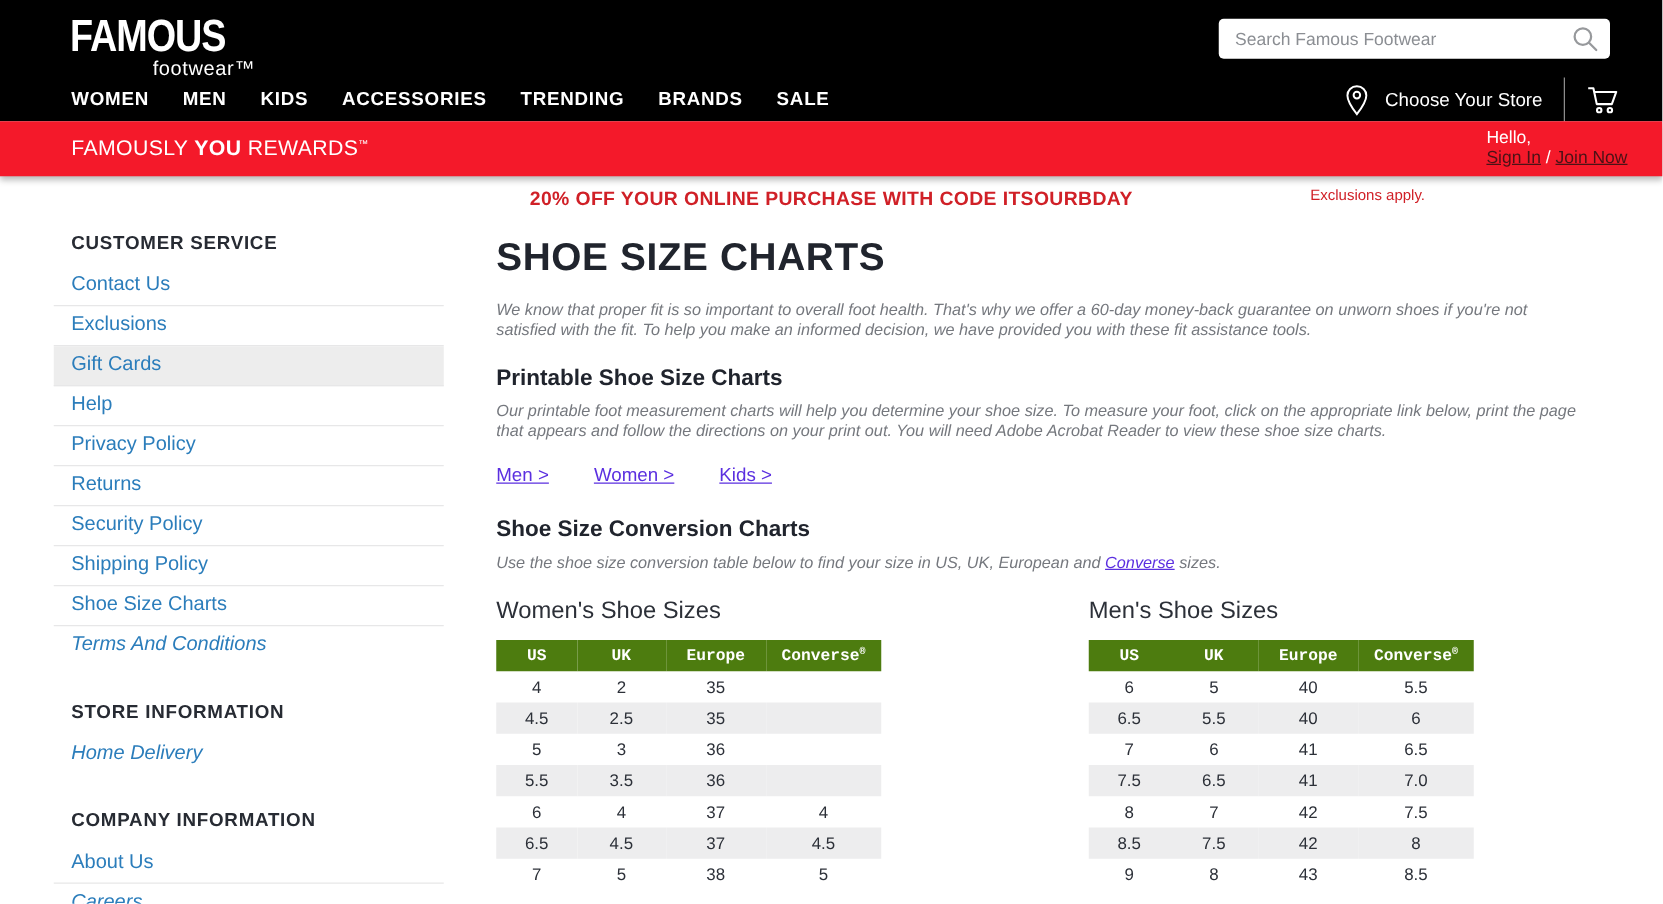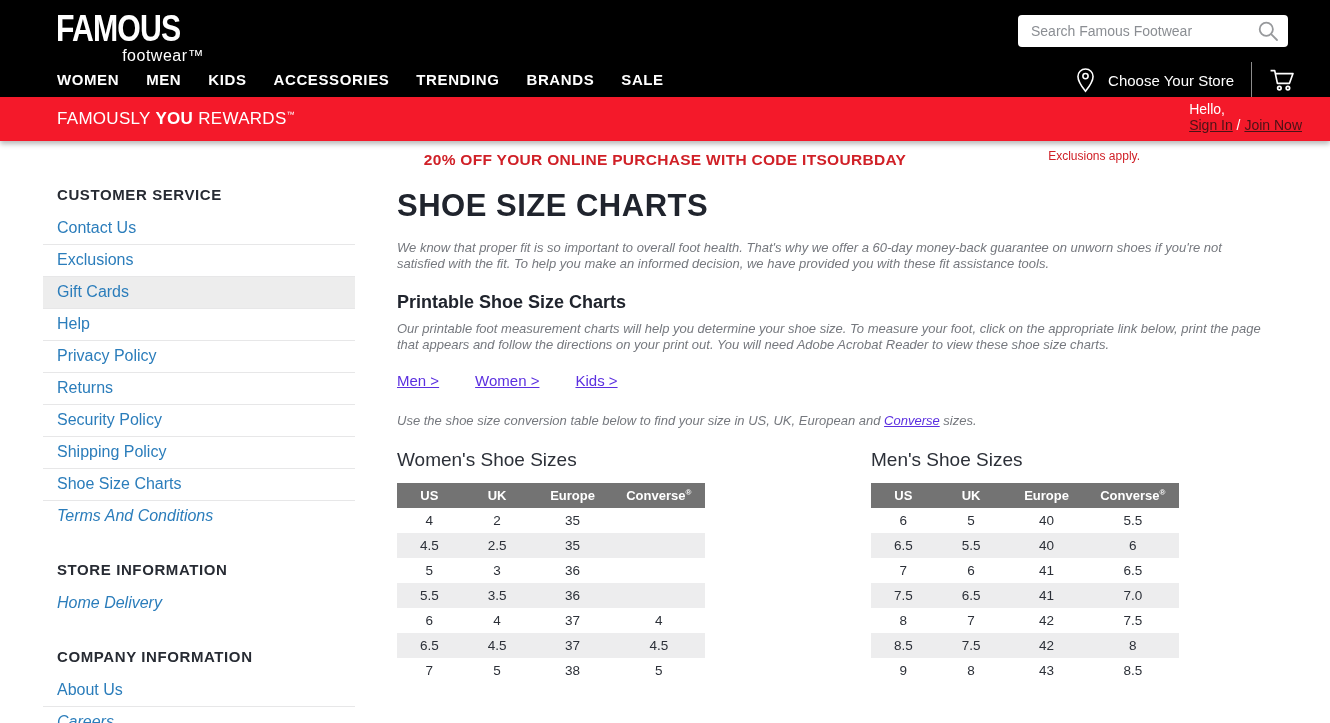--- a/index.html
+++ b/index.html
@@ -5,21 +5,21 @@
   * { margin:0; padding:0; box-sizing:border-box; }
   html,body { width:1330px; height:723px; overflow:hidden; background:#fff;
               font-family:"Liberation Sans", sans-serif; }
 
   
   .topbar { position:relative; height:97px; background:#000000; }
   .logo { position:absolute; left:56px; top:11px; color:#fff; cursor:pointer; line-height:1; }
   .logo-line1 { font-size:36px; font-weight:bold; letter-spacing:-1px;
                 transform:scaleX(.84); transform-origin:left; }
   .logo-line2 { font-size:16px; text-align:right; margin-top:1px; letter-spacing:.5px; }
-  .search-wrap { position:absolute; right:42px; top:15px; width:270px; height:32px; }
+  .search-wrap { position:absolute; right:42px; top:15px; width:313px; height:32px; }
   .search-wrap input { width:100%; height:100%; border:none; border-radius:4px;
                        padding:0 36px 0 13px; font-size:14px; color:#55585e; outline:none;
                        font-family:"Liberation Sans", sans-serif; }
   .search-wrap input::placeholder { color:#8b8e93; }
   .search-icon { position:absolute; right:9px; top:5px; cursor:pointer; }
   .mainnav { position:absolute; left:57px; top:71px; display:flex; gap:27px; }
   .nav-item { color:#fff; font-size:15px; font-weight:bold; letter-spacing:.6px; cursor:pointer;text-align:center; }
   .utils { position:absolute; right:34px; top:62px; display:flex; align-items:center; color:#fff; }
   .utils .pin { margin-right:12px; display:flex; }
   .store-label { font-size:15px; cursor:pointer; }
@@ -65,21 +65,21 @@
   .sub-heading { font-size:18px; font-weight:bold; color:#20242d; margin-bottom:8px; }
   .printable-links { display:flex; gap:36px; margin:14px 0 24px; }
   .printable-links a, .inline-link { color:#5b2fe0; text-decoration:underline;
                 font-size:15px; cursor:pointer; }
   .inline-link { font-size:inherit; }
 
   .size-tables { display:flex; gap:166px; margin-top:20px; }
   .table-col { width:308px; flex:none; }
   .table-title { font-size:19px; color:#2c3038; margin-bottom:12px; }
   table { width:308px; border-collapse:collapse; }
-  th { background:#737373; color:#fff; font-weight:bold; font-size:13px; height:25px; text-align:center; }
+  th { background:#4d7c0f; color:#fff; font-weight:bold; font-size:13px; height:25px; text-align:center;font-family:Liberation Mono, monospace; }
   th sup { font-size:8px; }
   td { height:25px; text-align:center; font-size:13.5px; color:#2c3038; }
   tbody tr:nth-child(even) td { background:#ededee; }
 </style>
 </head>
 <body>
 
 <header class="topbar">
   <div class="logo">
     <div class="logo-line1">FAMOUS</div>
@@ -179,20 +179,21 @@
     <p class="body-text">We know that proper fit is so important to overall foot health. That's why we offer a 60-day money-back guarantee on unworn shoes if you're not satisfied with the fit. To help you make an informed decision, we have provided you with these fit assistance tools.</p>
 
     <h3 class="sub-heading">Printable Shoe Size Charts</h3>
     <p class="body-text">Our printable foot measurement charts will help you determine your shoe size. To measure your foot, click on the appropriate link below, print the page that appears and follow the directions on your print out. You will need Adobe Acrobat Reader to view these shoe size charts.</p>
     <div class="printable-links">
         <a>Men &gt;</a>
         <a>Women &gt;</a>
         <a>Kids &gt;</a>
       </div>
 
+    <h3 class="sub-heading">Shoe Size Conversion Charts</h3>
     <p class="body-text"><span>Use the shoe size conversion table below to find your size in US, UK, European and </span><a class="inline-link">Converse</a><span> sizes.</span></p>
 
     <div class="size-tables">
         <div class="table-col">
           <div class="table-title">Women's Shoe Sizes</div>
           <table>
             <colgroup>
               <col style="width: 21%;">
               <col style="width: 23%;">
               <col style="width: 26%;">

